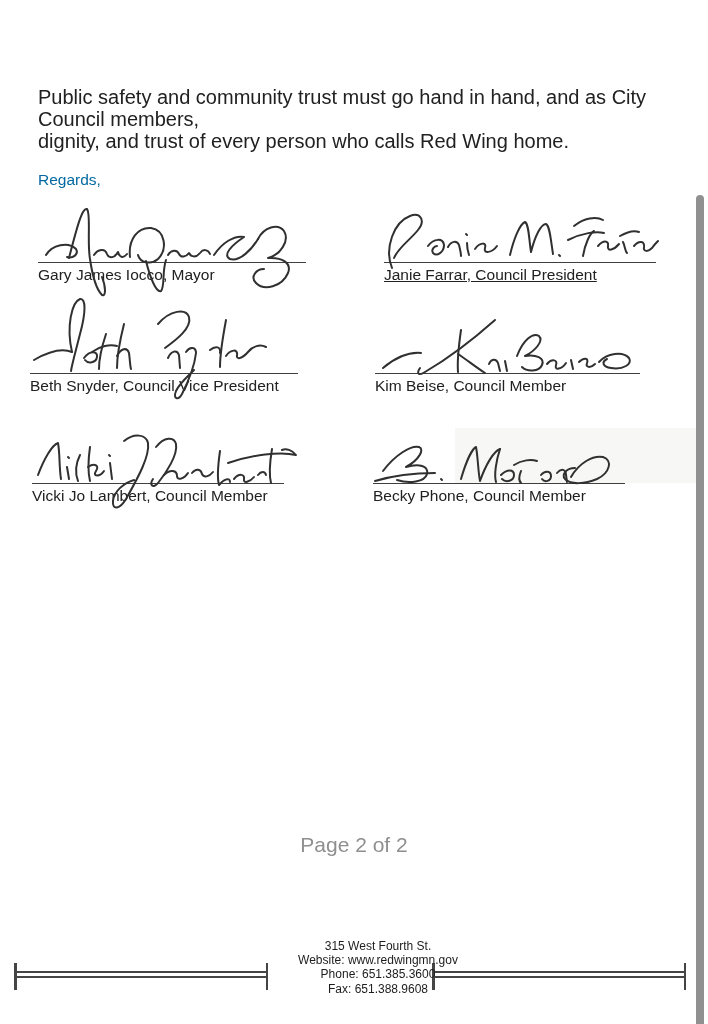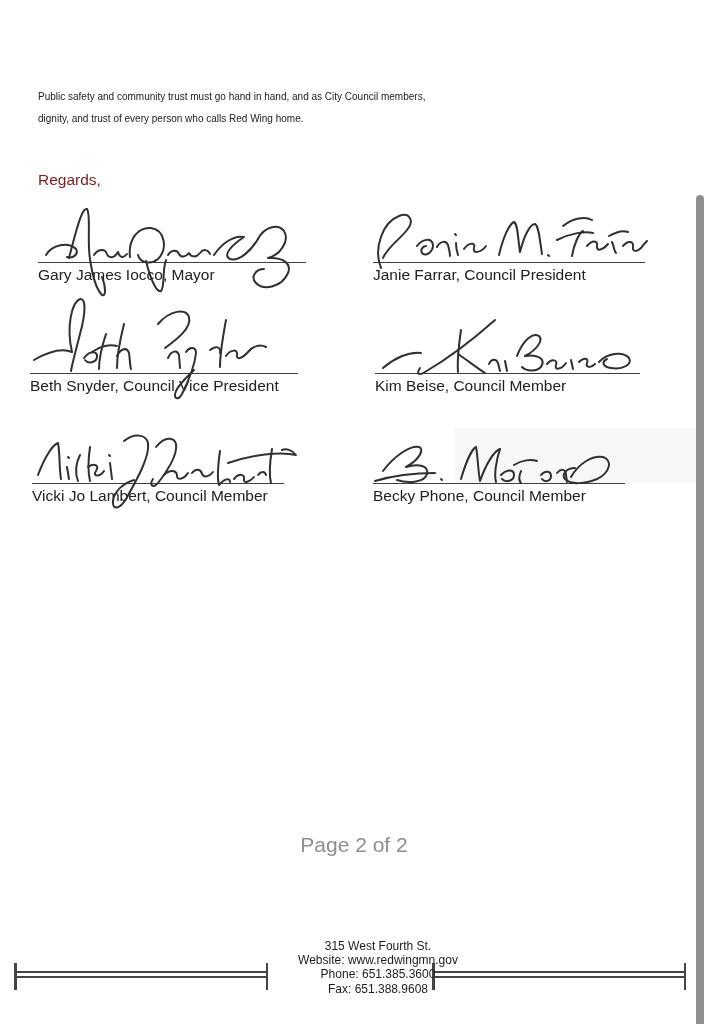--- a/index.html
+++ b/index.html
@@ -16,30 +16,30 @@
     font-family: "Liberation Sans", "DejaVu Sans", sans-serif;
     color: #212121;
   }
 
   
   .body-text {
     position: absolute;
     left: 38px;
     top: 86px;
     width: 645px;
-    font-size: 10px;
+    font-size: 20px;
     line-height: 22px;
     color: #212121;
   }
   .closing {
     position: absolute;
     left: 38px;
     top: 171px;
     font-size: 15.5px;
-    color: #7f1d1d;
+    color: #0369a1;
   }
 
   
   .sig-cell { position: absolute; }
   .sig-area {
     position: relative;
     border-bottom: 1.6px solid #3f3f3f;
   }
   .sig-area svg {
     position: absolute;
@@ -142,21 +142,21 @@
         <path d="M92,52 C90,34 100,22 113,23 C127,25 130,44 120,54 C113,60 102,58 100,50"></path>
         <path d="M108,56 C112,72 118,88 123,86 C127,82 124,66 128,55"></path>
         <path d="M130,50 C133,45 139,44 141,49 C143,53 148,52 151,48 C153,52 158,53 162,48 C165,44 170,44 172,49"></path>
         <path d="M176,50 C184,38 196,30 206,32 C194,40 184,50 192,54 C202,57 214,44 220,34"></path>
         <path d="M220,34 C226,22 240,18 246,26 C252,36 242,50 230,53 C244,52 254,58 250,68 C244,82 226,86 218,78 C212,72 218,64 226,64"></path>
       </svg>
     </div>
     <div class="sig-label">Gary James Iocco, Mayor</div>
   </div>
 
-  <div class="sig-cell" style="left:373px; top:198px; width:272px;">
+  <div class="sig-cell" style="left:384px; top:198px; width:272px;text-decoration:underline;">
     <div class="sig-area" style="height:64px;">
       <svg width="275" height="75" viewBox="0 0 275 75" style="bottom:-13px;">
         <path d="M8,68 C0,48 10,22 26,16 C36,12 42,20 34,30 C26,40 14,48 10,58"></path>
         <path d="M44,46 C50,38 59,38 60,45 C60,52 53,57 49,53 C47,50 50,46 53,46"></path>
         <path d="M64,47 C67,41 73,40 75,45 C76,49 77,54 77,56"></path>
         <path d="M83,43 C83,47 84,52 85,55"></path>
         <path d="M82,34 L83,35"></path>
         <path d="M91,49 C96,42 103,42 101,48 C99,54 108,53 113,46"></path>
         <path d="M126,55 C130,38 136,24 141,22 C145,24 145,40 147,52 C151,36 157,24 162,24 C166,26 167,42 169,54"></path>
         <path d="M175,55 L176,56"></path>

